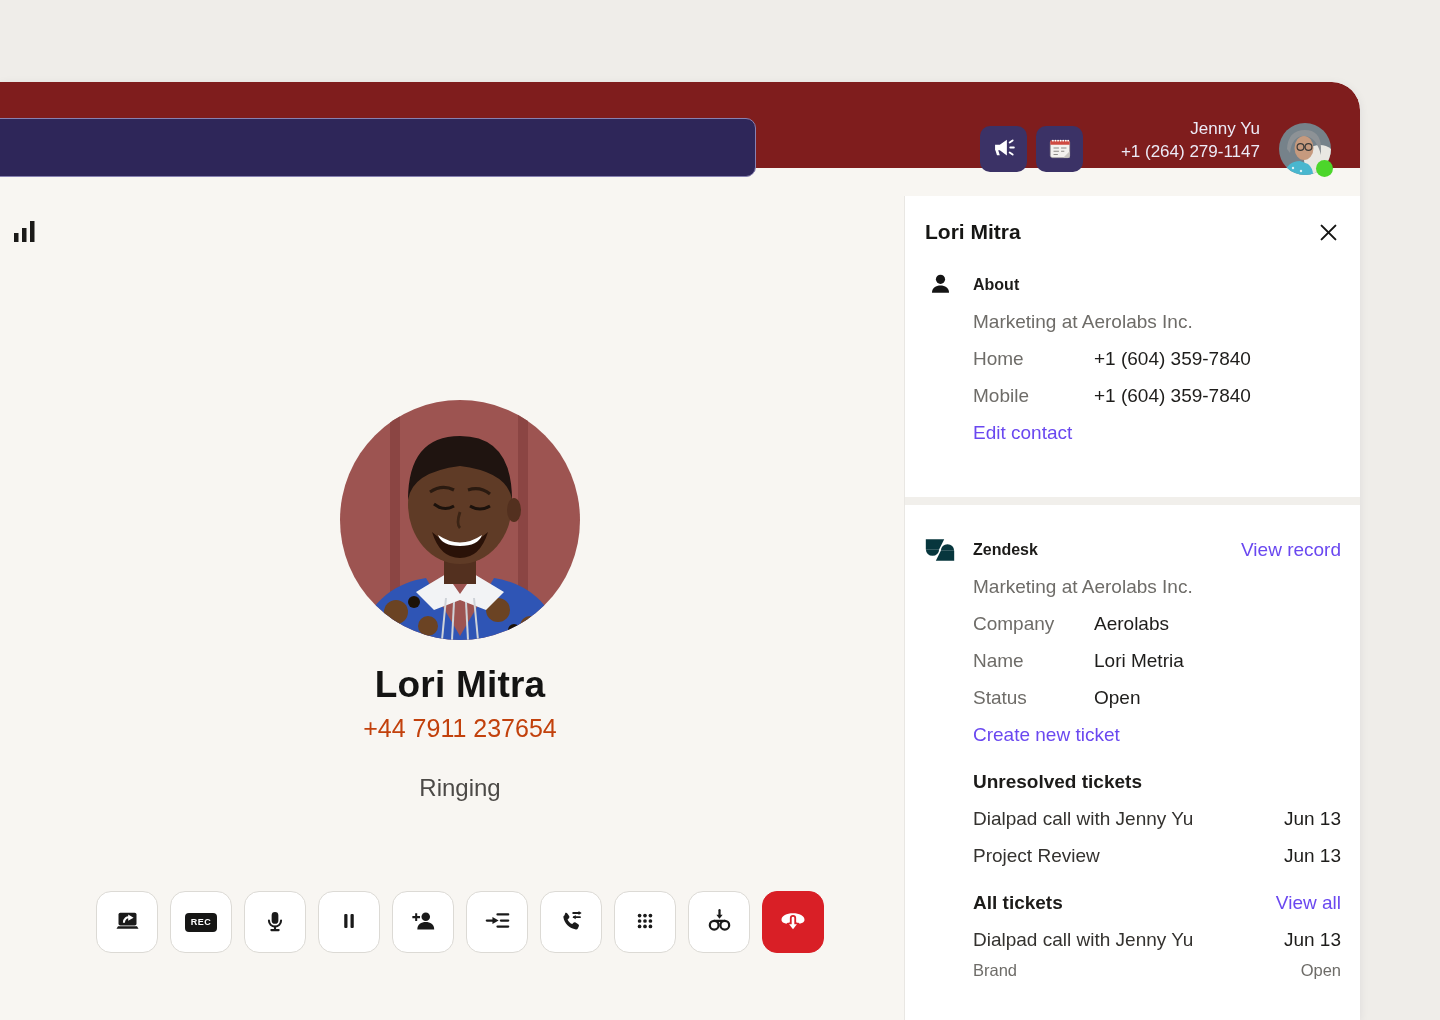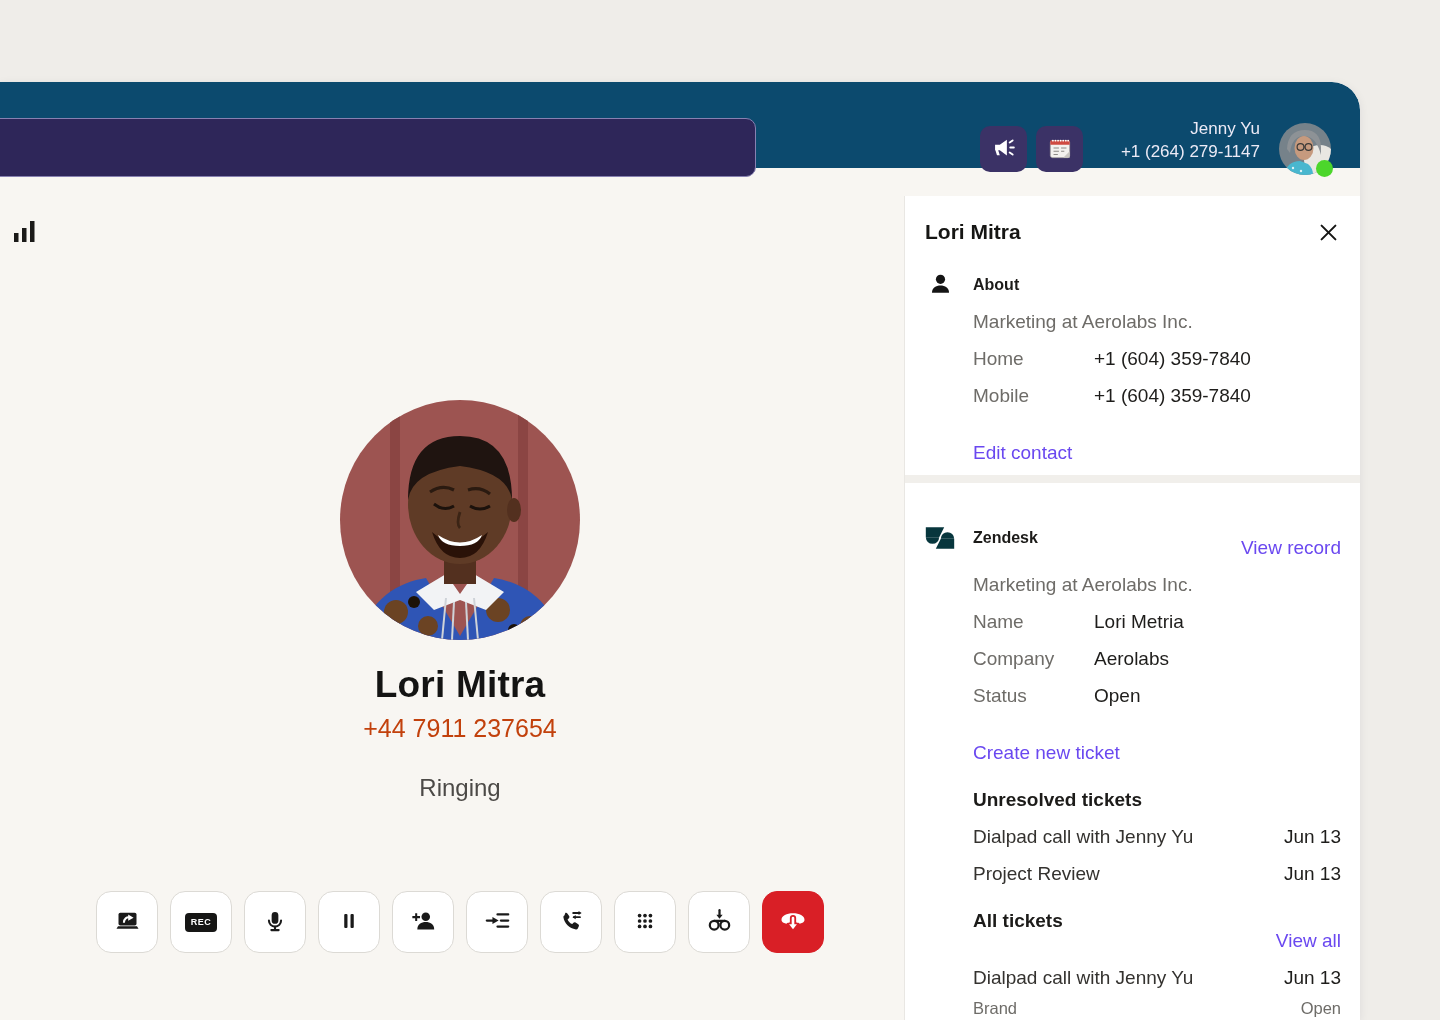--- a/index.html
+++ b/index.html
@@ -6,21 +6,21 @@
   html,body { width:1440px; height:1020px; }
   body { font-family:"Liberation Sans", sans-serif; background:#efede9; overflow:hidden; }
   .stage { position:relative; width:1440px; height:1020px; background:#efede9; }
 
   
   .window { position:absolute; left:0; top:82px; width:1360px; height:938px;
             background:#f8f6f2; border-radius:0 28px 0 0; overflow:hidden;
             box-shadow:0 2px 10px rgba(30,20,60,.08); }
 
   
-  .topbar { position:absolute; left:0; top:0; width:100%; height:86px; background:#0c4a6e; border-radius:0 28px 0 0; }
+  .topbar { position:absolute; left:0; top:0; width:100%; height:86px; background:#7f1d1d; border-radius:0 28px 0 0; }
   .search { position:absolute; left:-32px; top:36px; width:788px; height:59px;
             background:#2e2659; border:1.5px solid #8781b1; border-radius:10px;
             color:#fff; font-size:18px; padding:0 18px 0 48px; outline:none;
             font-family:"Liberation Sans", sans-serif; }
   .tb-btn { position:absolute; top:44px; width:47px; height:46px; background:#3b3266;
             border:none; border-radius:10px; display:flex; align-items:center; justify-content:center; cursor:pointer; }
   .tb-btn.megaphone { left:980px; }
   .tb-btn.calendar  { left:1036px; }
   .tb-user { position:absolute; right:100px; top:35px; text-align:right; color:#eceaf6;
              font-size:17px; line-height:23px; }
@@ -60,21 +60,21 @@
   .sec-head { display:flex; align-items:center; gap:18px; margin-top:18px; }
   .sec-head .sec-label { font-size:16px; font-weight:700; color:#1c1b19; line-height:37px; }
   .sec-head-right { display:flex; align-items:center; justify-content:space-between; flex:1; }
   .sec-icon { width:30px; display:flex; justify-content:center; }
   .sec-body { margin-left:48px; }
   .muted-line { font-size:19px; color:#6e6c68; line-height:37px; }
   .row { display:flex; font-size:19px; line-height:37px; }
   .row .lbl { flex:0 0 121px; color:#6e6c68; }
   .row .val { color:#1e1d1b; }
   .link { color:#6a48f0; font-size:19px; line-height:37px; text-decoration:none; cursor:pointer;
-          background:none; border:none; padding:0; font-family:"Liberation Sans", sans-serif; display:inline-block;margin-top:20px; }
+          background:none; border:none; padding:0; font-family:"Liberation Sans", sans-serif; display:inline-block; }
   .tickets-head { display:flex; justify-content:space-between; margin-top:10px; }
   .tickets-head .th { font-size:19px; font-weight:700; color:#1c1b19; line-height:37px; }
   .ticket-row { display:flex; justify-content:space-between; font-size:19px; line-height:37px; cursor:pointer; }
   .ticket-row .t-title { color:#34322f; }
   .ticket-row .t-date  { color:#1e1d1b; }
   .ticket-sub { display:flex; justify-content:space-between; font-size:16.5px; line-height:24px; color:#6e6c68; }
 </style>
 </head>
 <body>
 
@@ -348,26 +348,26 @@
             </svg>
           </span>
           <span class="sec-head-right">
             <span class="sec-label">Zendesk</span>
             <button class="link">View record</button>
           </span>
         </div>
         <div class="sec-body">
           <div class="muted-line">Marketing at Aerolabs Inc.</div>
           <div class="row">
+            <span class="lbl">Company</span>
+            <span class="val">Aerolabs</span>
+          </div>
+          <div class="row">
             <span class="lbl">Name</span>
             <span class="val">Lori Metria</span>
-          </div>
-          <div class="row">
-            <span class="lbl">Company</span>
-            <span class="val">Aerolabs</span>
           </div>
           <div class="row">
             <span class="lbl">Status</span>
             <span class="val">Open</span>
           </div>
           <button class="link">Create new ticket</button>
 
           <div class="tickets-head">
             <span class="th">Unresolved tickets</span>
           </div>

